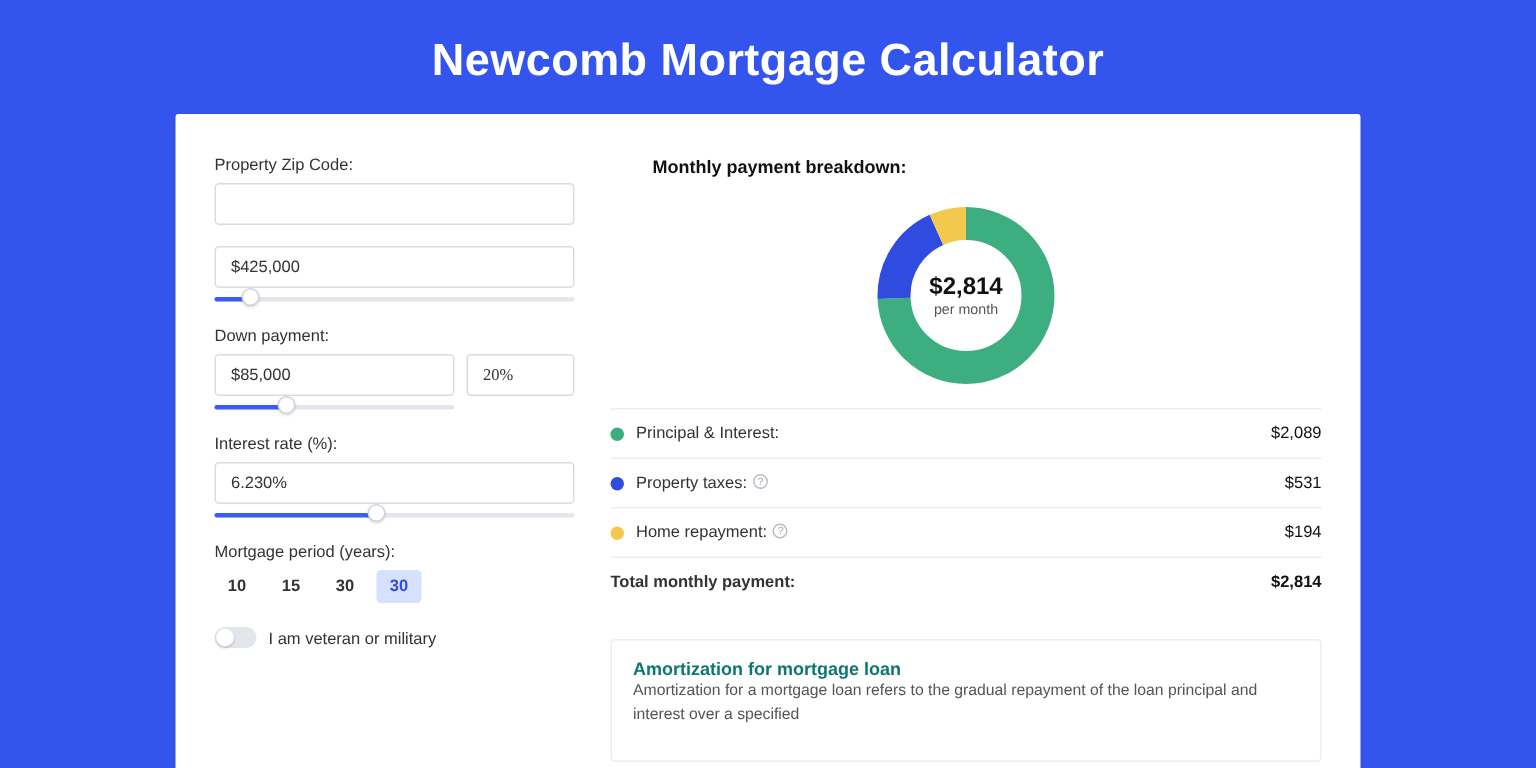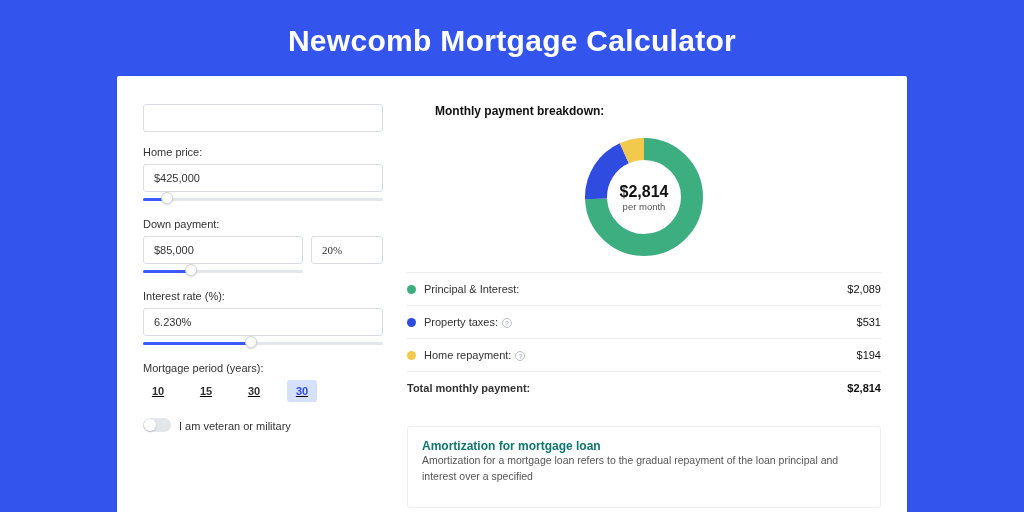--- a/index.html
+++ b/index.html
@@ -38,21 +38,21 @@
     color:#333;
     background:#fff;
   }
   .slider-wrap{ position:relative; height:8px; margin-top:4px;}
   .slider-track{ position:absolute; left:0; right:0; top:2px; height:3px; background:#e3e6eb; border-radius:2px;}
   .slider-fill{ position:absolute; left:0; top:2px; height:3px; background:#3d5afe; border-radius:2px;}
   .slider-thumb{ position:absolute; top:-4px; width:12px; height:12px; background:#fff; border:1px solid #d0d4db; border-radius:50%; transform:translateX(-50%); box-shadow:0 1px 2px rgba(0,0,0,.15);}
   .row-2 { display:flex; gap:8px;justify-content:center;}
   .row-2 .input.small{ width:72px; flex-shrink:0;font-family:Liberation Serif, serif;}
   .row-2 .subcol{ flex:1; position:relative;}
-  .period-row{ display:flex; gap:18px; margin-top:4px;text-decoration:underline;}
+  .period-row{ display:flex; gap:6px; margin-top:4px;}
   .period-btn{
     width:30px; height:22px; border:none; background:transparent; font-size:11px; font-weight:600; color:#333;
     border-radius:3px; cursor:pointer;
   }
   .period-btn.active{ background:#d6e0ff; color:#2f4be0;}
   .toggle-row{ display:flex; align-items:flex-end; gap:8px; margin-top:16px;}
   .toggle{
     width:28px; height:14px; background:#e3e6eb; border-radius:8px; position:relative; cursor:pointer;
   }
   .toggle::after{
@@ -65,45 +65,45 @@
   .donut-center{ position:absolute; inset:0; display:flex; flex-direction:column; align-items:center; justify-content:center;}
   .donut-amt{ font-size:16px; font-weight:700; color:#111;}
   .donut-sub{ font-size:9.5px; color:#555;}
   .legend{ border-top:1px solid #eceef2; }
   .legend-row{ display:flex; align-items:center; padding:10px 0; border-bottom:1px solid #eceef2; font-size:11px;}
   .legend-row.total{ font-weight:700; border-bottom:none;}
   .dot{ width:9px; height:9px; border-radius:50%; margin-right:8px; flex-shrink:0;}
   .dot.pi{ background:#3cae7f;}
   .dot.pt{ background:#2f4be0;}
   .dot.hi{ background:#f2c94c;}
-  .legend-name{ flex:1; display:flex; align-items:flex-end; gap:4px; color:#333;}
+  .legend-name{ flex:1; display:flex; align-items:flex-start; gap:4px; color:#333;}
   .legend-val{ color:#111;}
   .info-icon{
     width:10px; height:10px; border:1px solid #b7bcc5; border-radius:50%; font-size:7px; color:#9aa0ab;
     display:inline-flex; align-items:center; justify-content:center; line-height:1;
   }
   .amort-box{ margin-top:22px; border:1px solid #eceef2; border-radius:3px; padding:12px 14px 22px;}
   .amort-title{ font-size:12px; font-weight:700; color:#0f766e; margin-bottom:0;}
   .amort-text{ font-size:10.5px; color:#555; line-height:1.5;}
 </style>
 </head>
 <body>
 
 <h1 class="page-title">Newcomb Mortgage Calculator</h1>
 
 <div class="panel">
 
   <div class="col-left">
 
     <div class="field">
+      <label class="label">Property Zip Code:</label>
       <input class="input" value="" style="">
     </div>
 
     <div class="field">
-      <label class="label">Home price:</label>
       <input class="input" value="$425,000" style="">
       <div class="slider-wrap">
         <div class="slider-track"></div>
         <div class="slider-fill" style="width:10%"></div>
         <div class="slider-thumb" style="left:10%"></div>
       </div>
     </div>
 
     <div class="field">
       <label class="label">Down payment:</label>

